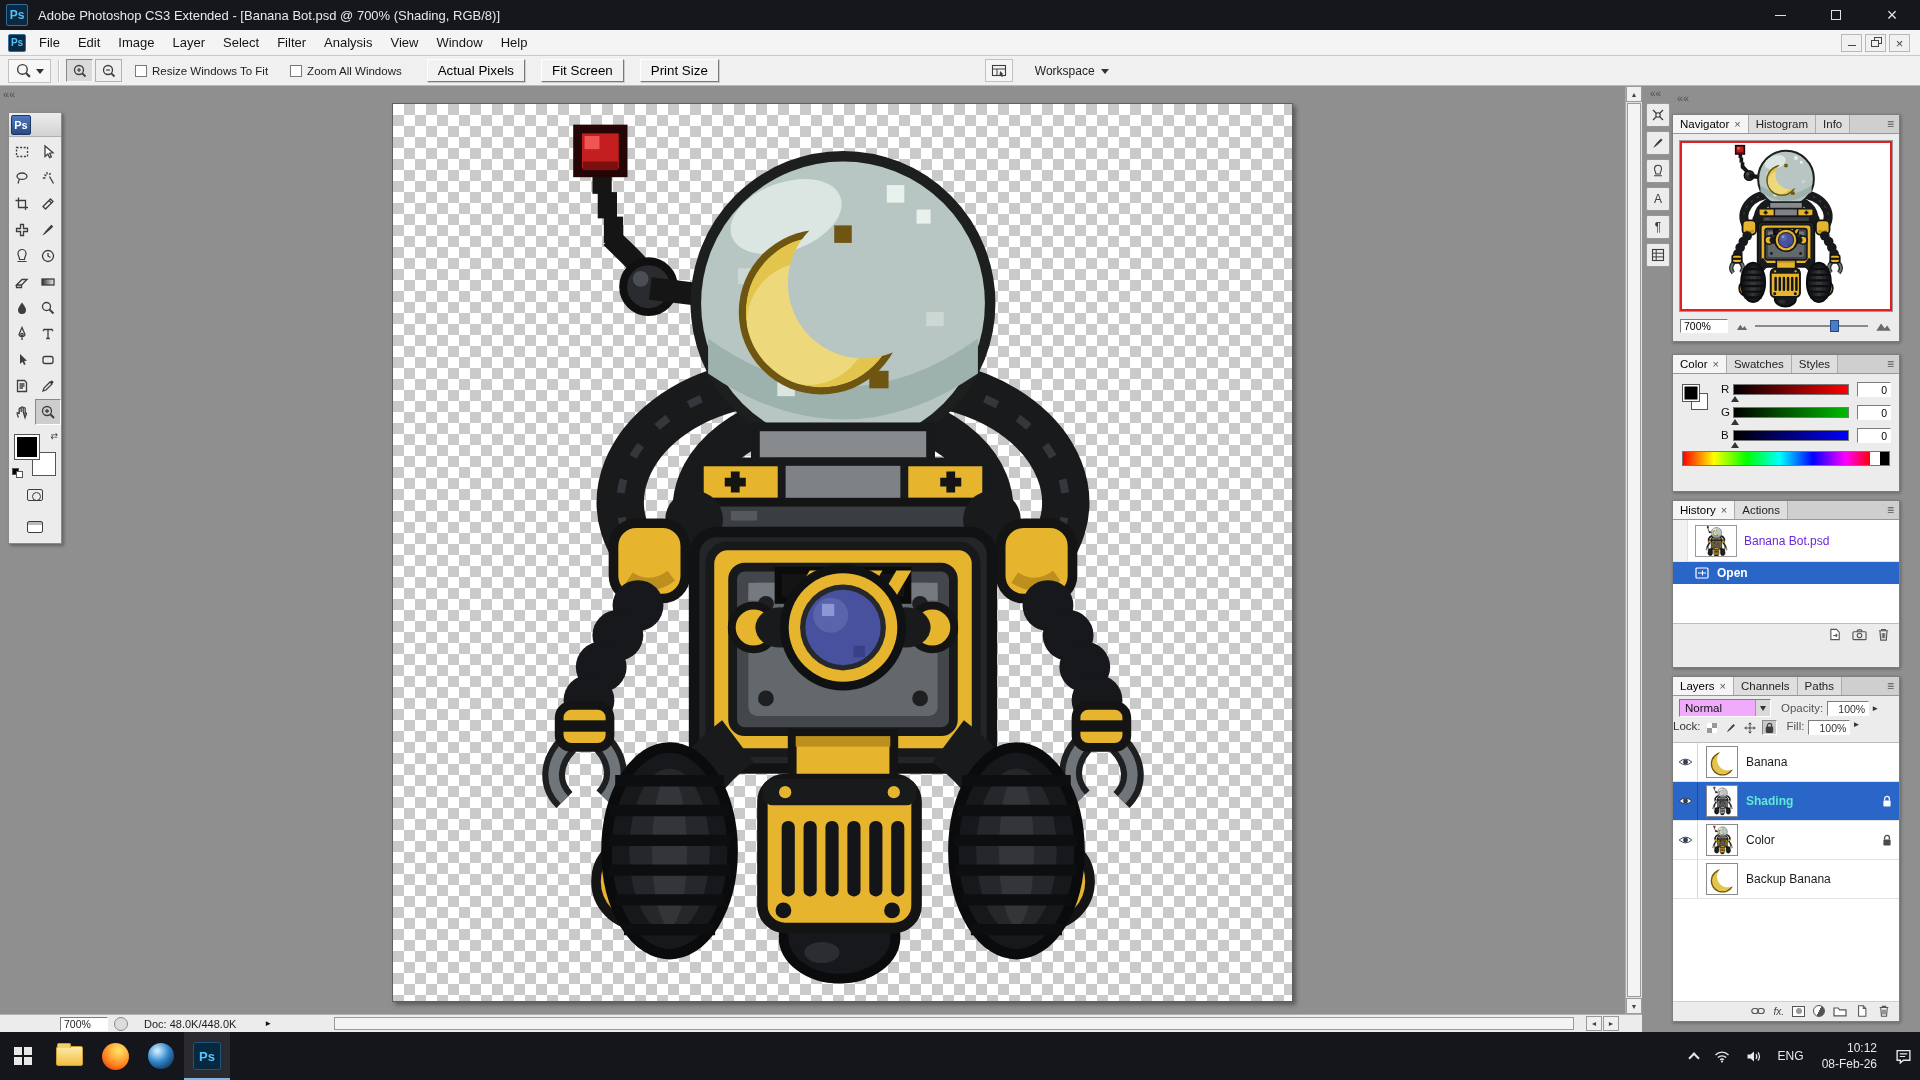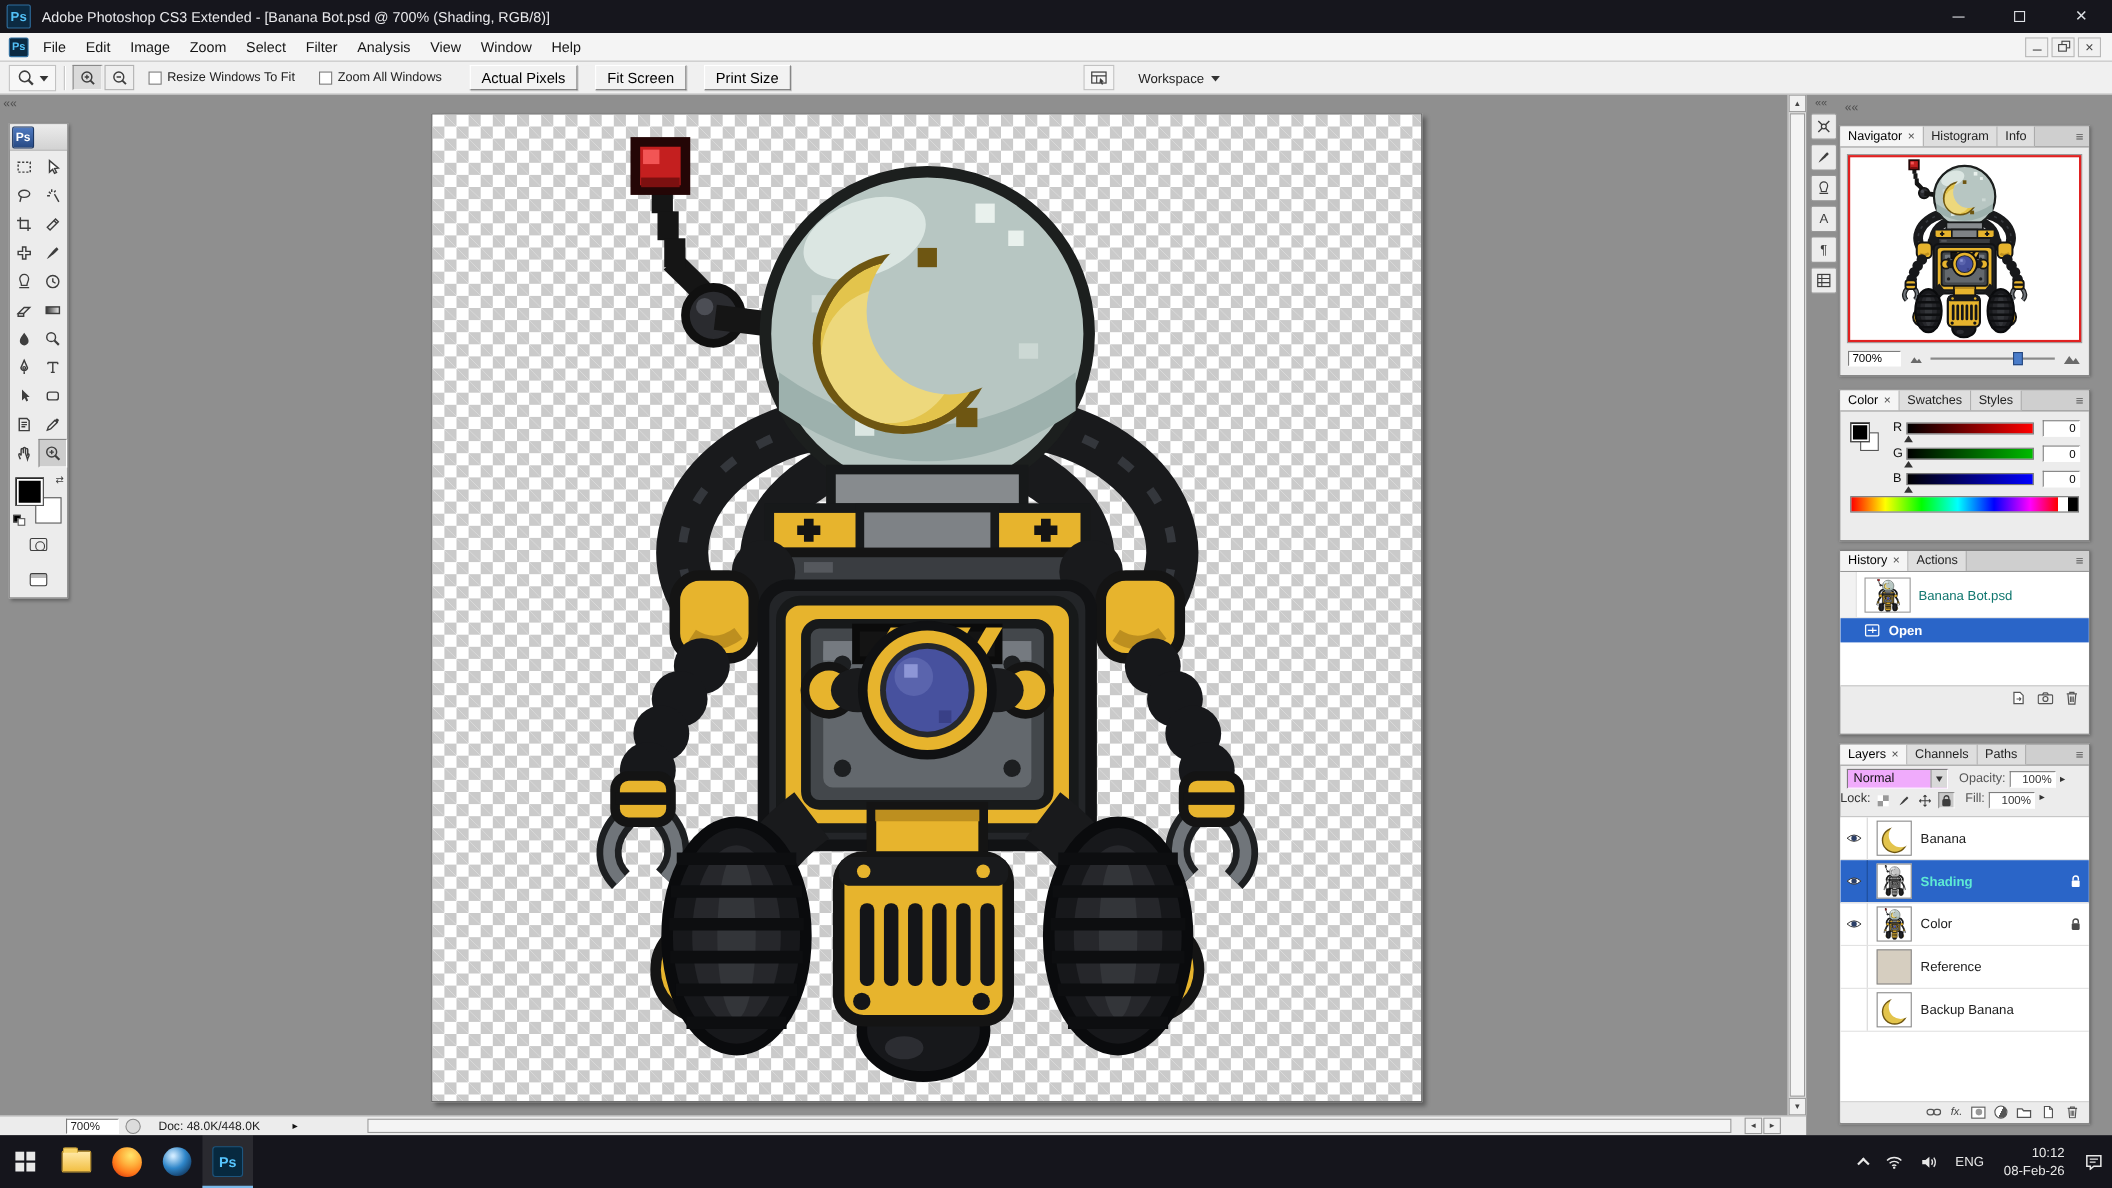--- a/index.html
+++ b/index.html
@@ -128,21 +128,21 @@
   .grad{position:relative;flex:1;height:11px;border:1px solid #777;margin-right:8px}
   .grad .mk{position:absolute;left:-3px;bottom:-8px;width:0;height:0;border:4px solid transparent;border-bottom:6px solid #333}
   .grad-r{background:linear-gradient(to right,#000,#f00)}
   .grad-g{background:linear-gradient(to right,#000,#0b0)}
   .grad-b{background:linear-gradient(to right,#000,#00f)}
   .cval{width:34px;height:15px;background:#fff;border:1px solid;border-color:#7d7d7d #fff #fff #7d7d7d;font-size:10.5px;text-align:right;padding:1px 3px;line-height:12px}
   .spectrum{height:15px;margin:4px 1px 2px 1px;border:1px solid #777;background:linear-gradient(to right,#f00 0%,#ff0 15%,#0f0 31%,#0ff 47%,#00f 63%,#f0f 79%,#f00 91%,#fff 91%,#fff 95.5%,#000 95.5%)}
 
   
   .hist-list{background:#fff;border-bottom:1px solid #bdbdbd;height:104px;overflow:hidden}
-  .hrow{display:flex;align-items:center;height:42px;border-bottom:1px solid #e6e6e6;font-size:12px;color:#0f766e}
+  .hrow{display:flex;align-items:center;height:42px;border-bottom:1px solid #e6e6e6;font-size:12px;color:#6d28d9}
   .hrow .src-col{width:15px;align-self:stretch;border-right:1px solid #e0e0e0;background:#f2f2f2}
   .hrow .hthumb2{width:42px;height:32px;background:#fff;border:1px solid #9a9a9a;margin:0 7px;position:relative;overflow:hidden}
   .hrow .hthumb2 svg{position:absolute;left:4px;top:0;width:33px;height:31px}
   .hrow.sel{background:#2a65c8;color:#fff;height:22px;border-bottom:none}
   .hstate{width:14px;height:12px;margin:0 8px 0 22px;color:#fff}
   .hist-foot{height:20px;display:flex;align-items:center;justify-content:flex-end;gap:9px;padding:0 8px}
   .hist-foot svg{width:15px;height:13px}
 
   
   .lay-ctrl1{display:flex;align-items:center;height:24px;padding:0 6px;font-size:11.5px;color:#333}
@@ -441,21 +441,21 @@
   </div>
 
   <div class="menubar">
     <div class="ps-tile mdi-icon">
         <span>Ps</span>
       </div>
     <div class="menu-items">
       <span class="menu-item">File</span>
       <span class="menu-item">Edit</span>
       <span class="menu-item">Image</span>
-      <span class="menu-item">Zoom</span>
+      <span class="menu-item">Layer</span>
       <span class="menu-item">Select</span>
       <span class="menu-item">Filter</span>
       <span class="menu-item">Analysis</span>
       <span class="menu-item">View</span>
       <span class="menu-item">Window</span>
       <span class="menu-item">Help</span>
     </div>
     <div class="mdi-btns">
       <div class="mdi-btn">
           <div class="g-min-s"></div>
@@ -956,25 +956,20 @@
                 <use href="#robot"></use>
               </svg>
             </div>
           <span class="lname">Color</span>
           <svg class="lock-badge" viewBox="0 0 10 13">
               <use href="#icon-lock"></use>
             </svg>
         </div>
 
 
-        <div class="lrow">
-          <div class="eye-cell"></div>
-          <div class="lthumb flat"></div>
-          <span class="lname">Reference</span>
-        </div>
 
         <div class="lrow">
           <div class="eye-cell"></div>
           <div class="lthumb checker-sm">
               <svg viewBox="0 0 16 16">
                 <use href="#banana-mini"></use>
               </svg>
             </div>
           <span class="lname">Backup Banana</span>
         </div>

